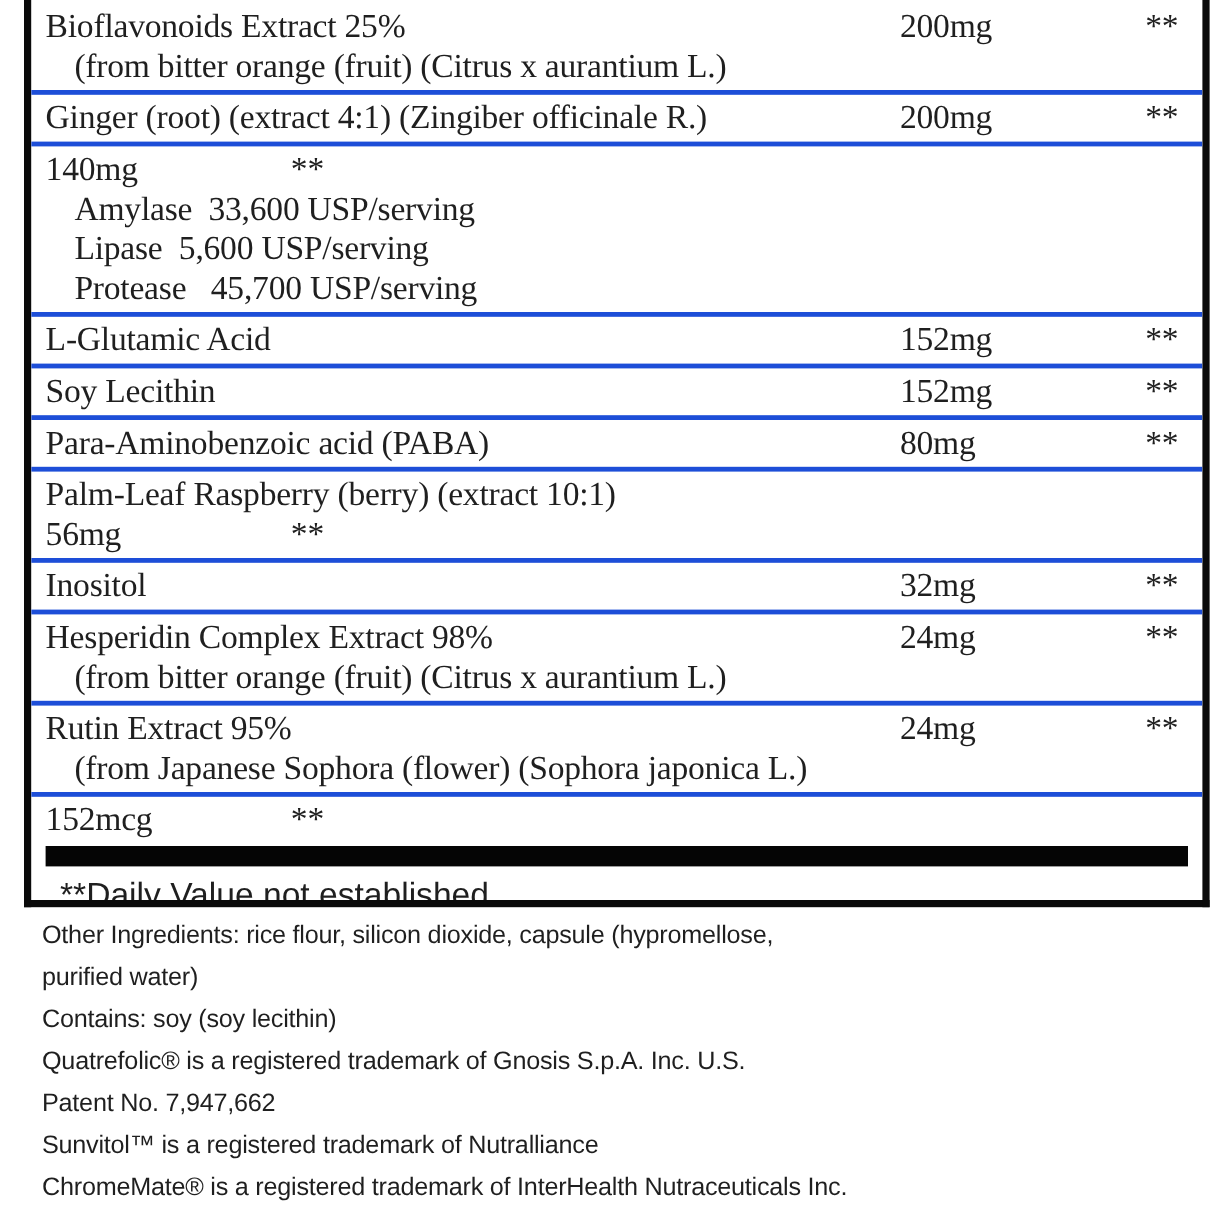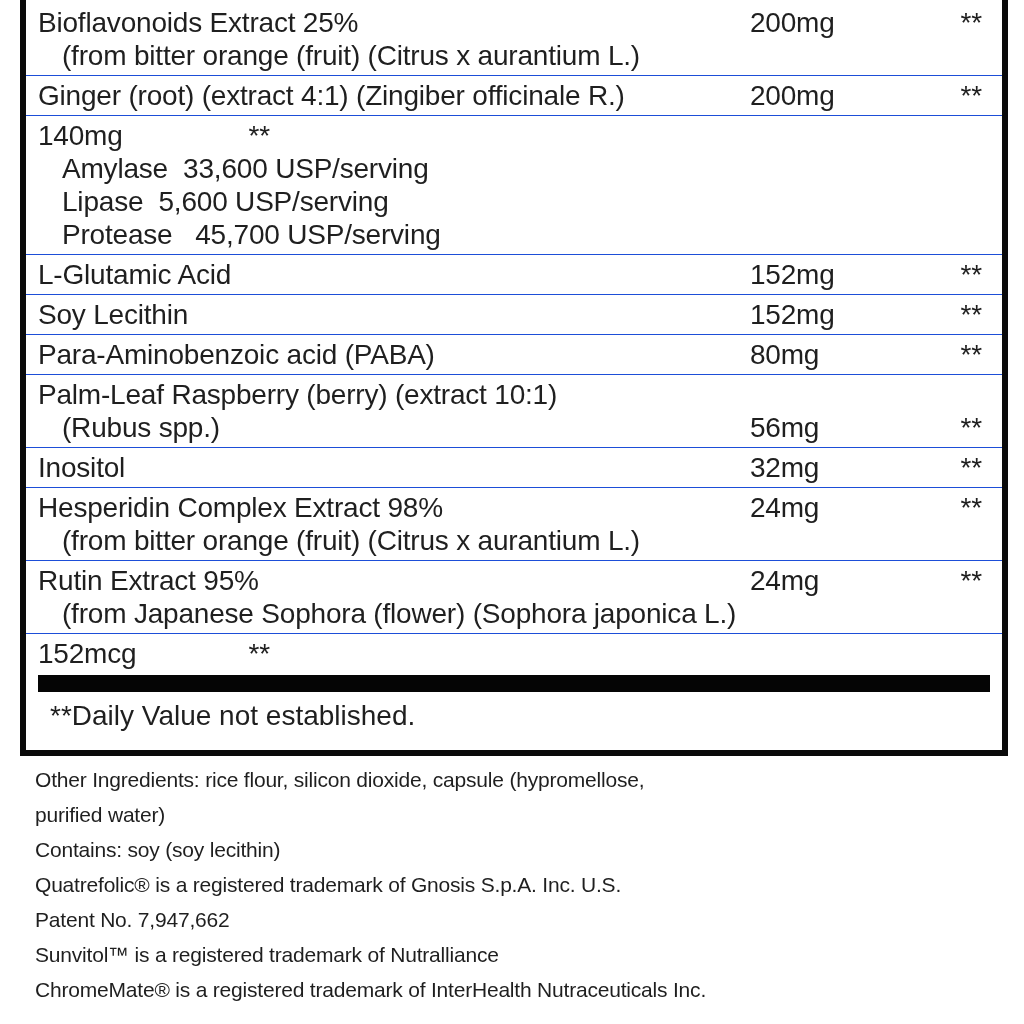--- a/index.html
+++ b/index.html
@@ -5,24 +5,24 @@
   html,body{
     margin:0;padding:0;width:1024px;height:1024px;background:#ffffff;
     font-family:"Liberation Sans","DejaVu Sans",sans-serif;
     color:#1f1f1f;overflow:hidden;
   }
   .label-box{
     position:absolute;left:20px;top:0;width:988px;height:756px;
     border:6px solid #0a0a0a;border-top:none;box-sizing:border-box;
     background:#fff;overflow:hidden;
   }
-  .entry{border-top:1px solid #1d4ed8;padding:3px 0;}
+  .entry{border-top:4px solid #1d4ed8;padding:3px 0;}
   .entry.first{border-top:none;padding-top:6px;}
   .line{display:flex;align-items:flex-start;padding:0 20px 0 12px;
-    font-size:28px;line-height:33px;letter-spacing:-0.2px;}
+    font-size:28px;line-height:33px;letter-spacing:-0.2px;font-family:Liberation Serif, serif;}
   .name{flex:1;min-width:0;white-space:pre-wrap;}
   .sub .name{padding-left:24px;}
   .amount{width:100px;white-space:nowrap;}
   .dv{width:132px;text-align:right;white-space:nowrap;}
   .divider-bar{height:17px;background:#050505;margin:2px 12px 0 12px;}
   .footnote{padding:7px 20px 0 24px;font-size:28px;line-height:33px;}
   .footer-block{position:absolute;left:35px;top:762px;width:975px;}
   .footer-line{font-size:21px;line-height:35px;letter-spacing:-0.2px;
     white-space:pre-wrap;}
 </style>
@@ -92,21 +92,20 @@
     </div>
   </div>
 
   <div class="entry">
     <div class="line">
       <span class="name">Palm-Leaf Raspberry (berry) (extract 10:1)</span>
       <span class="amount"></span>
       <span class="dv"></span>
     </div>
     <div class="line sub">
-      <span class="name">(Rubus spp.)</span>
       <span class="amount">56mg</span>
       <span class="dv">**</span>
     </div>
   </div>
 
   <div class="entry">
     <div class="line">
       <span class="name">Inositol</span>
       <span class="amount">32mg</span>
       <span class="dv">**</span>

